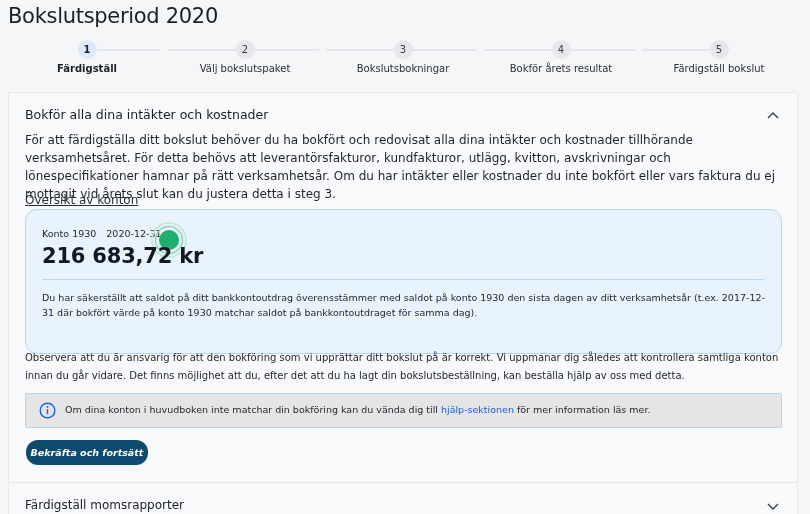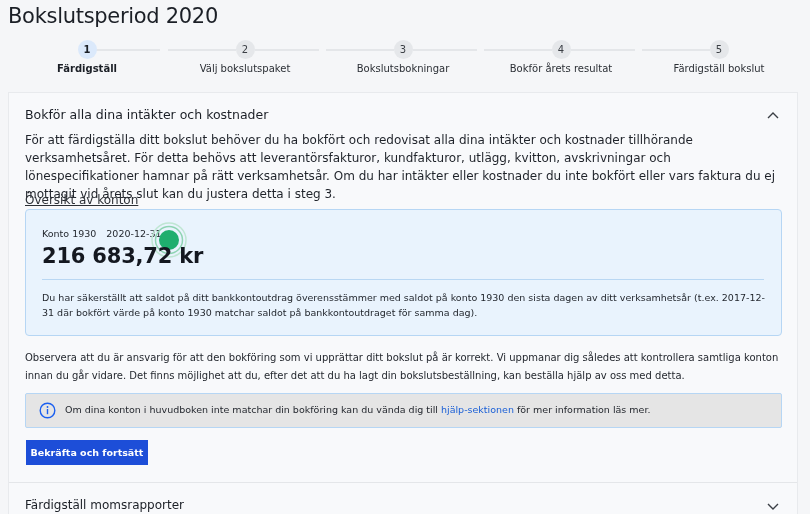--- a/index.html
+++ b/index.html
@@ -48,22 +48,22 @@
     .chevron svg { display: block; }
     .intro {
       position: absolute; left: 16px; top: 38px; width: 760px;
       font-size: 12px; line-height: 18px; color: #1f232a;
     }
     .overview-label {
       position: absolute; left: 16px; top: 100px;
       font-size: 12px; color: #2b2f35; text-decoration: underline;
     }
     .account-box {
-      position: absolute; left: 16px; top: 116px; width: 757px; height: 127px;
-      background: #e9f3fd; border: 1px solid #b6d6f4; border-radius: 4px;
+      position: absolute; left: 16px; top: 116px; width: 757px; height: 145px;
+      background: #e9f3fd; border: 1px solid #b6d6f4; border-radius: 12px;
     }
     .acct-meta {
       position: absolute; left: 16px; top: 18px; font-size: 9.5px; color: #1f232a;
     }
     .acct-meta span + span { margin-left: 10px; }
     .pulse {
       position: absolute; left: 124px; top: 11px; width: 38px; height: 38px;
     }
     .amount {
       position: absolute; left: 16px; top: 34px;
@@ -86,23 +86,23 @@
     }
     .info-icon {
       position: absolute; left: 13px; top: 8px; width: 17px; height: 17px;
     }
     .info-text {
       position: absolute; left: 39px; top: 10px; font-size: 9.5px; color: #1f232a; white-space: nowrap;
     }
     .info-text a { color: #1a5fd6; text-decoration: none; cursor: pointer; }
     .confirm-btn {
       position: absolute; left: 17px; top: 347px; width: 122px; height: 25px;
-      background: #1d4ed8; color: #fff; border: none; border-radius: 0;
+      background: #0c4a6e; color: #fff; border: none; border-radius: 12px;
       font-family: "DejaVu Sans", "Liberation Sans", sans-serif;
-      font-size: 9.5px; font-weight: bold; cursor: pointer;
+      font-size: 9.5px; font-weight: bold; cursor: pointer; font-style: italic;
     }
     .card-divider {
       position: absolute; left: 0; top: 389px; width: 788px; height: 1px; background: #e4e6e9;
     }
     .section2-title {
       position: absolute; left: 16px; top: 405px;
       font-size: 12px; color: #1b1f26;
     }
   </style>
 </head>

